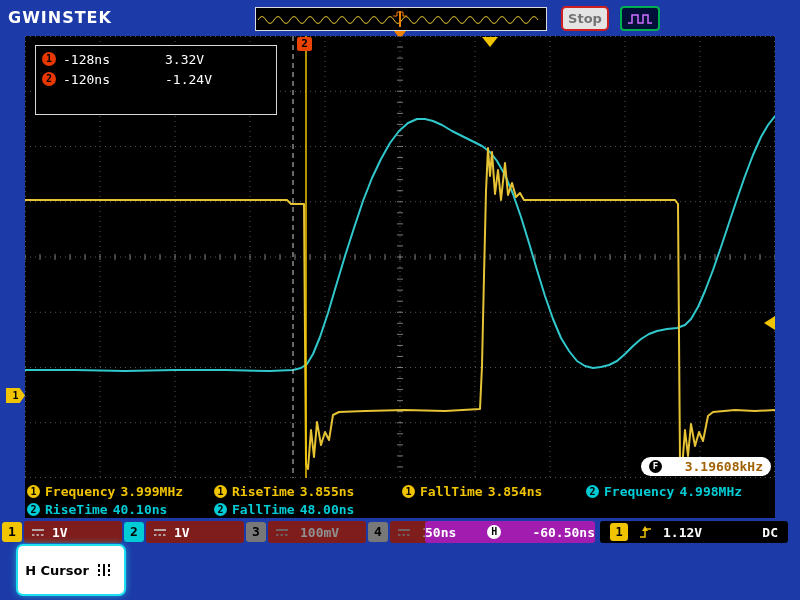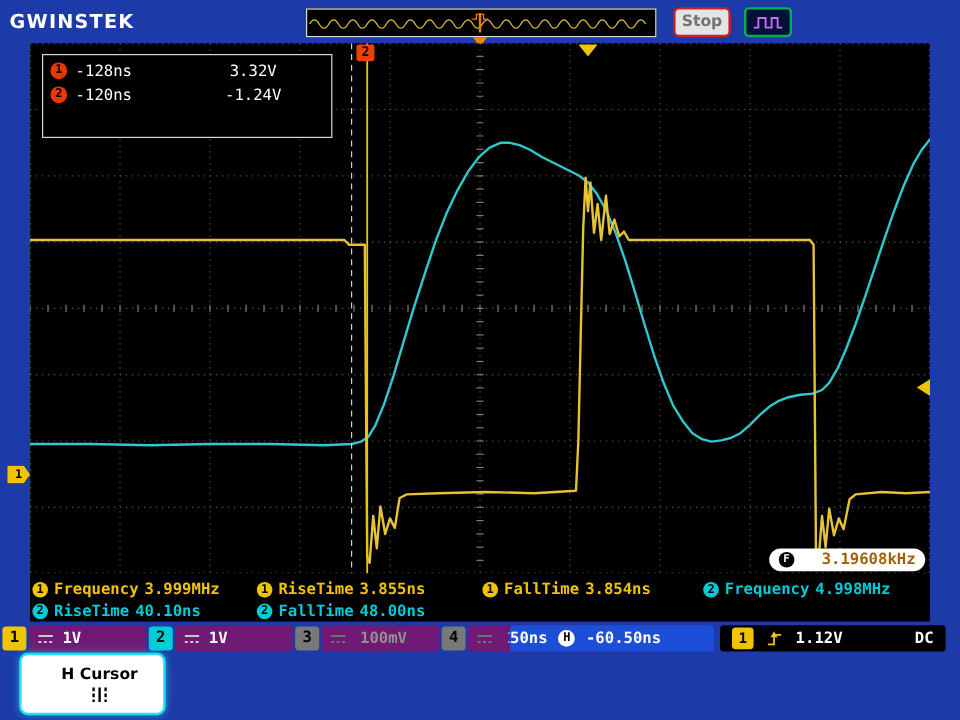--- a/index.html
+++ b/index.html
@@ -25,21 +25,21 @@
   #scope-svg{position:absolute;left:0;top:0;}
 
   .cursorbox{position:absolute;left:10px;top:9px;width:242px;height:70px;background:#000;
        border:1px solid #d8d8d8;color:#fff;font:13px "DejaVu Sans Mono",monospace;
        padding:3px 6px;box-sizing:border-box;}
   .crow{display:flex;align-items:center;height:20px;}
   .cmark{width:14px;height:14px;border-radius:50%;background:#e83800;color:#000;
        font:bold 10px/14px "DejaVu Sans Mono",monospace;text-align:center;margin-right:7px;flex:none;}
   .cmark.hide{visibility:hidden;}
   .ctime{width:102px;}
-  .cvolt{width:92px;text-align:center;}
+  .cvolt{width:92px;text-align:left;}
 
   .ctag2{position:absolute;left:272px;top:1px;width:15px;height:14px;background:#e84300;color:#000;
        font:bold 11px/14px "DejaVu Sans Mono",monospace;text-align:center;border-radius:2px;}
   .trigpos{position:absolute;left:457px;top:1px;width:0;height:0;
        border-left:8px solid transparent;border-right:8px solid transparent;border-top:10px solid #f0c400;}
   .triglevel{position:absolute;left:739px;top:280px;width:0;height:0;
        border-top:7px solid transparent;border-bottom:7px solid transparent;border-right:11px solid #f0c400;}
 
   .fcounter{position:absolute;left:616px;top:421px;width:130px;height:19px;background:#fff;border-radius:10px;
        display:flex;align-items:center;gap:6px;padding:0 8px;box-sizing:border-box;}
@@ -59,36 +59,36 @@
        font:bold 10px/15px "DejaVu Sans Mono",monospace;text-align:center;
        clip-path:polygon(0 0,72% 0,100% 50%,72% 100%,0 100%);}
 
   
   .status{position:absolute;left:0;top:521px;width:800px;height:24px;color:#fff;
        font:bold 13px "DejaVu Sans Mono",monospace;}
   .chgroup{position:absolute;top:0;width:120px;height:22px;display:flex;align-items:center;}
   .chtag{width:20px;height:20px;border-radius:3px;color:#000;text-align:center;
        font:bold 13px/20px "DejaVu Sans Mono",monospace;flex:none;}
   .chtag.y{background:#f0c400}.chtag.c{background:#00ccd6}.chtag.g{background:#787878}
-  .chbox{flex:1;height:22px;background:#701a75;border-radius:3px;margin-left:2px;
+  .chbox{flex:1;height:22px;background:#7f1d1d;border-radius:3px;margin-left:2px;
        display:flex;align-items:center;gap:7px;padding:0 7px;box-sizing:border-box;}
   .chbox.inactive{color:#909090;gap:11px;}
-  .tbox{position:absolute;left:425px;top:0;width:170px;height:22px;background:#1d4ed8;border-radius:3px;
-       display:flex;align-items:center;justify-content:flex-start;gap:9px;}
+  .tbox{position:absolute;left:425px;top:0;width:170px;height:22px;background:#a21caf;border-radius:3px;
+       display:flex;align-items:center;justify-content:space-between;gap:9px;}
   .hcirc{width:14px;height:14px;border-radius:50%;background:#fff;color:#000;
        font:bold 10px/14px "DejaVu Sans Mono",monospace;text-align:center;flex:none;}
   .trigbox{position:absolute;left:600px;top:0;width:188px;height:22px;background:#000;border-radius:3px;
        display:flex;align-items:center;gap:10px;padding:0 10px;box-sizing:border-box;}
   .trigbox .chtag{width:18px;height:18px;font:bold 12px/18px "DejaVu Sans Mono",monospace;}
   .dc{margin-left:auto;}
 
   
   .hcursor{position:absolute;left:18px;top:546px;width:106px;height:48px;background:#fff;border-radius:5px;
        box-shadow:0 0 0 2px #20e0f0,0 0 8px #20e0f0;
-       display:flex;flex-direction:column;align-items:center;justify-content:center;gap:2px;padding-left:12px;}
+       display:flex;flex-direction:row;align-items:center;justify-content:center;gap:2px;}
   .hlabel{color:#000;font:bold 13px "DejaVu Sans",sans-serif;}
 </style>
 </head>
 <body>
 
 <div id="app">
 
   <div class="logo">GWINSTEK</div>
 
   <div class="preview">

